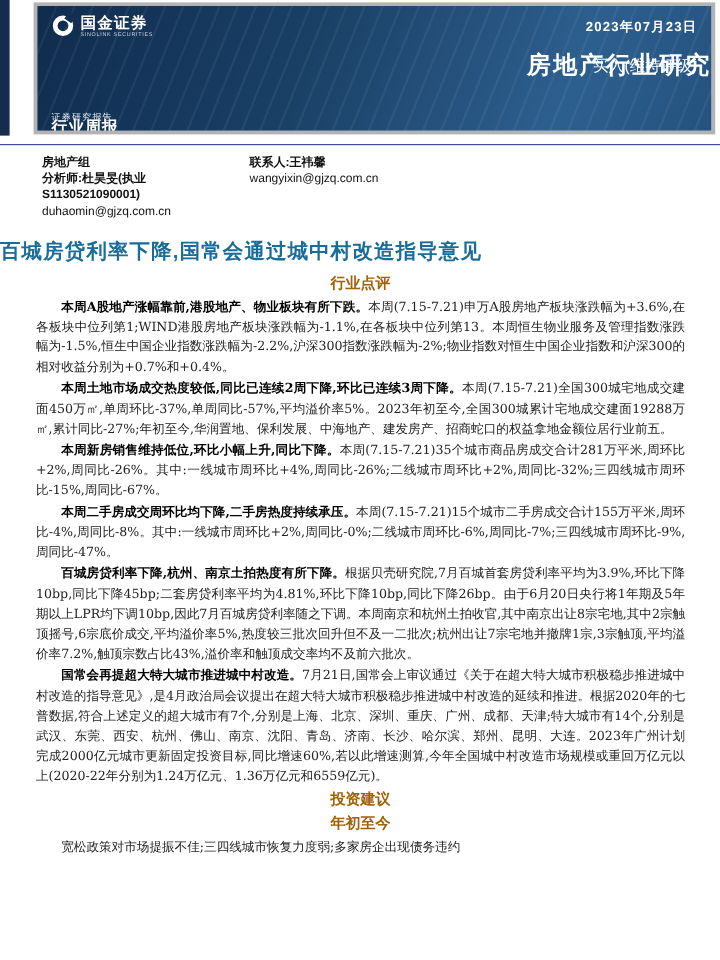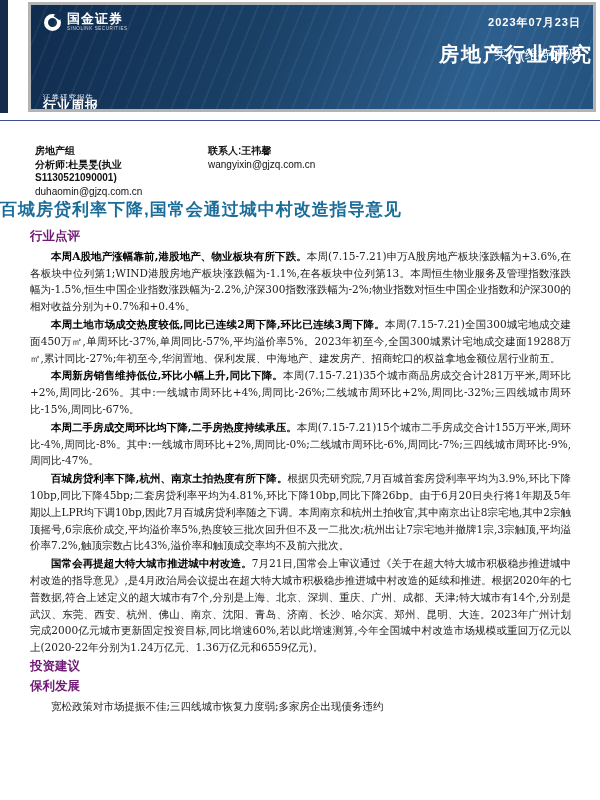--- a/index.html
+++ b/index.html
@@ -8,52 +8,52 @@
   
   .left-bar{position:absolute;left:0;top:0;width:8px;height:113px;background:#162c4d;}
   
   .banner{position:absolute;left:28px;top:2px;width:562px;height:104px;
           border:3px solid #b3b3b3;
           background:linear-gradient(112deg,#0f2c4e 0%,#1a4066 40%,#2d5f8e 78%,#24527e 100%);
           overflow:hidden;}
   .banner::before{content:"";position:absolute;inset:0;
           background:repeating-linear-gradient(112deg,rgba(255,255,255,0.05) 0 2px,rgba(255,255,255,0) 2px 14px);}
   .banner *{position:relative;}
-  .brand{position:absolute;left:12px;top:7px;display:flex;align-items:flex-end;gap:5px;}
+  .brand{position:absolute;left:12px;top:7px;display:flex;align-items:flex-start;gap:5px;}
   .logo-ic{width:19px;height:19px;position:relative;}
   .logo-ring{position:absolute;left:1px;top:1px;width:9px;height:9px;border:4px solid #fff;border-radius:50%;}
   .logo-notch{position:absolute;right:0px;top:-1px;width:7px;height:7px;background:#132f52;transform:rotate(35deg);}
   .brand-txt{display:flex;flex-direction:column;line-height:1;}
   .brand-name{color:#fff;font-weight:bold;font-size:13px;letter-spacing:1px;}
   .brand-sub{color:#cfd9e4;font-size:4.5px;letter-spacing:.6px;margin-top:2px;}
   .banner-date{position:absolute;right:12px;top:10px;color:#fff;font-weight:bold;font-size:11px;letter-spacing:1px;}
   .banner-title{position:absolute;left:0;right:0;top:36px;text-align:right;color:#fff;
                 font-weight:bold;font-size:20px;letter-spacing:2px;}
   .banner-rating{position:absolute;right:12px;top:41px;color:#fff;font-weight:normal;font-size:13px;}
   .banner-type{position:absolute;left:12px;top:68px;color:#fff;font-weight:bold;font-size:13px;letter-spacing:1px;margin-top:24px;}
   .banner-note{position:absolute;left:12px;top:88px;color:#e8edf2;font-size:7.5px;letter-spacing:1px;}
   
   .top-rule{position:absolute;left:0;top:120px;width:600px;height:0;border-top:1px solid #3f4d96;}
   
   .contacts{position:absolute;left:35px;top:129px;width:545px;display:flex;
-            font-size:10px;line-height:1.35;color:#111;margin-top:15px;}
+            font-size:10px;line-height:1.35;color:#111;}
   .c-col1{width:173px;}
   .c-col2{width:182px;}
   .c-col3{width:180px;}
   .c-bold{font-weight:bold;}
   .c-mail{font-weight:normal;}
   
   .main-title{position:absolute;left:0;right:0;top:198px;
               color:#1a6c99;font-weight:bold;font-size:17px;letter-spacing:1px;}
   
   .content{position:absolute;left:30px;top:226px;width:541px;
            font-family:"DejaVu Serif",serif;font-size:10.5px;line-height:16.8px;
            color:#222;text-align:justify;}
-  .sec-head{font-family:"Liberation Sans",sans-serif;color:#701a75;font-weight:bold;
-            font-size:12.5px;margin:2px 0 3px 0;text-align:left;}
+  .sec-head{font-family:"Liberation Sans",sans-serif;color:#a16207;font-weight:bold;
+            font-size:12.5px;margin:2px 0 3px 0;text-align:center;}
   .content p{margin:0 0 1px 0;text-indent:2em;}
   .content p b{color:#000;}
 </style>
 </head>
 <body>
 
 <div class="page">
 
   <div class="left-bar"></div>
 
@@ -97,17 +97,17 @@
 
     <p><b>本周A股地产涨幅靠前,港股地产、物业板块有所下跌。</b><span>本周(7.15-7.21)申万A股房地产板块涨跌幅为+3.6%,在各板块中位列第1;WIND港股房地产板块涨跌幅为-1.1%,在各板块中位列第13。本周恒生物业服务及管理指数涨跌幅为-1.5%,恒生中国企业指数涨跌幅为-2.2%,沪深300指数涨跌幅为-2%;物业指数对恒生中国企业指数和沪深300的相对收益分别为+0.7%和+0.4%。</span></p>
     <p><b>本周土地市场成交热度较低,同比已连续2周下降,环比已连续3周下降。</b><span>本周(7.15-7.21)全国300城宅地成交建面450万㎡,单周环比-37%,单周同比-57%,平均溢价率5%。2023年初至今,全国300城累计宅地成交建面19288万㎡,累计同比-27%;年初至今,华润置地、保利发展、中海地产、建发房产、招商蛇口的权益拿地金额位居行业前五。</span></p>
     <p><b>本周新房销售维持低位,环比小幅上升,同比下降。</b><span>本周(7.15-7.21)35个城市商品房成交合计281万平米,周环比+2%,周同比-26%。其中:一线城市周环比+4%,周同比-26%;二线城市周环比+2%,周同比-32%;三四线城市周环比-15%,周同比-67%。</span></p>
     <p><b>本周二手房成交周环比均下降,二手房热度持续承压。</b><span>本周(7.15-7.21)15个城市二手房成交合计155万平米,周环比-4%,周同比-8%。其中:一线城市周环比+2%,周同比-0%;二线城市周环比-6%,周同比-7%;三四线城市周环比-9%,周同比-47%。</span></p>
     <p><b>百城房贷利率下降,杭州、南京土拍热度有所下降。</b><span>根据贝壳研究院,7月百城首套房贷利率平均为3.9%,环比下降10bp,同比下降45bp;二套房贷利率平均为4.81%,环比下降10bp,同比下降26bp。由于6月20日央行将1年期及5年期以上LPR均下调10bp,因此7月百城房贷利率随之下调。本周南京和杭州土拍收官,其中南京出让8宗宅地,其中2宗触顶摇号,6宗底价成交,平均溢价率5%,热度较三批次回升但不及一二批次;杭州出让7宗宅地并撤牌1宗,3宗触顶,平均溢价率7.2%,触顶宗数占比43%,溢价率和触顶成交率均不及前六批次。</span></p>
     <p><b>国常会再提超大特大城市推进城中村改造。</b><span>7月21日,国常会上审议通过《关于在超大特大城市积极稳步推进城中村改造的指导意见》,是4月政治局会议提出在超大特大城市积极稳步推进城中村改造的延续和推进。根据2020年的七普数据,符合上述定义的超大城市有7个,分别是上海、北京、深圳、重庆、广州、成都、天津;特大城市有14个,分别是武汉、东莞、西安、杭州、佛山、南京、沈阳、青岛、济南、长沙、哈尔滨、郑州、昆明、大连。2023年广州计划完成2000亿元城市更新固定投资目标,同比增速60%,若以此增速测算,今年全国城中村改造市场规模或重回万亿元以上(2020-22年分别为1.24万亿元、1.36万亿元和6559亿元)。</span></p>
 
     <div class="sec-head">投资建议</div>
 
-    <div class="sec-head">保利发展</div>
+    <div class="sec-head">年初至今</div>
     <p>宽松政策对市场提振不佳;三四线城市恢复力度弱;多家房企出现债务违约</p>
   </div>
 
 </div>
 
 </body></html>

